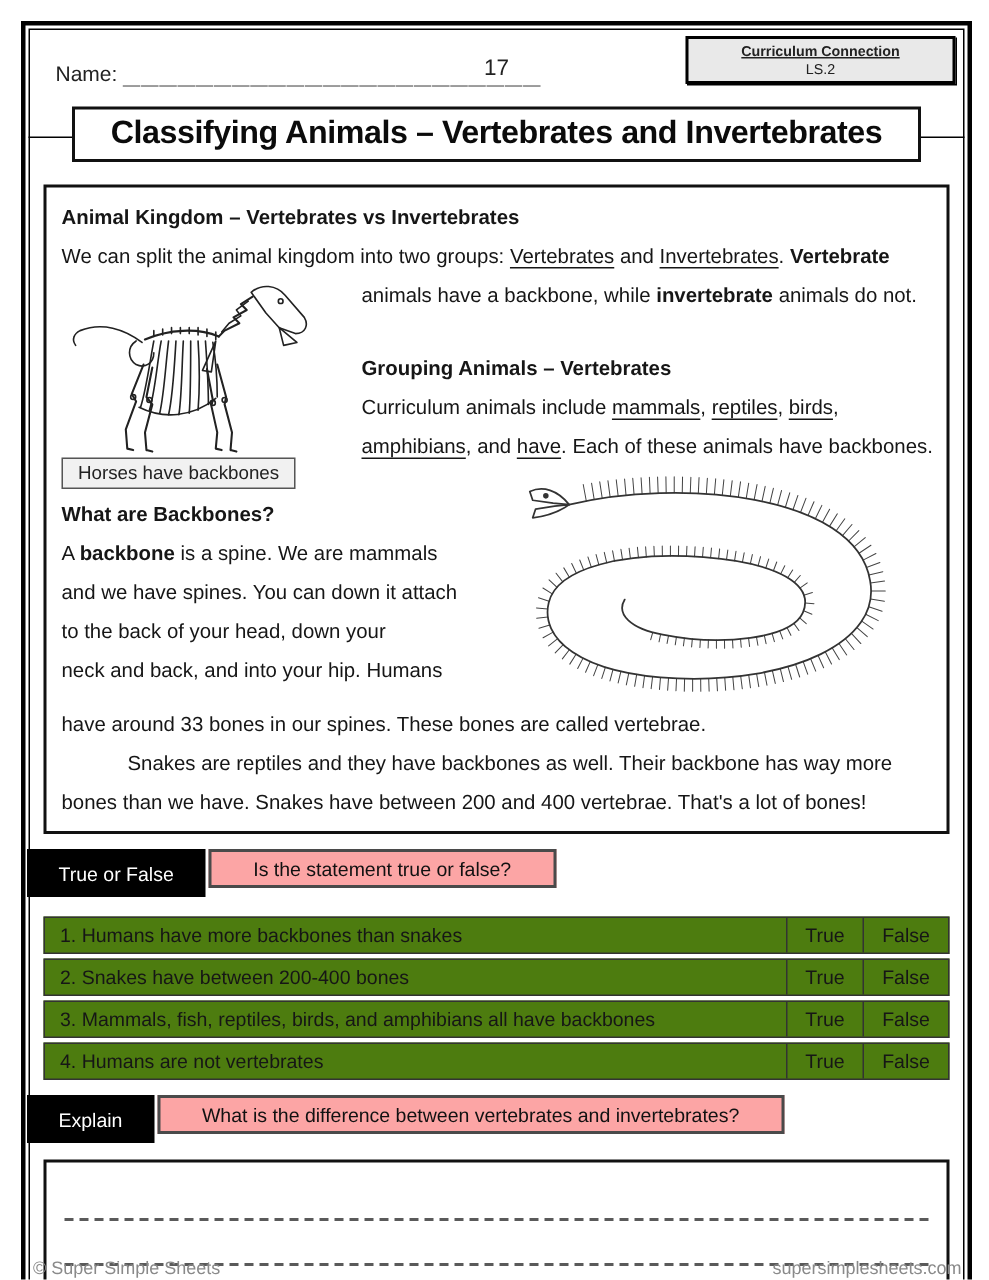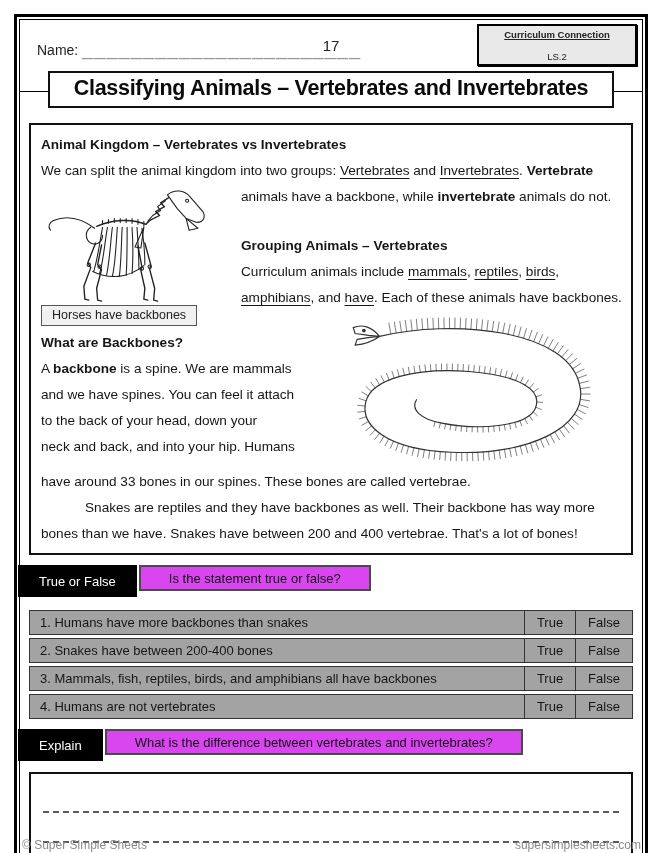--- a/index.html
+++ b/index.html
@@ -5,23 +5,23 @@
   html,body{margin:0;padding:0;background:#fff;}
   body{width:659px;height:853px;font-family:"Liberation Sans",sans-serif;color:#161616;position:relative;}
   .sheet{position:absolute;left:14px;top:14px;width:624px;border:3.5px solid #000;padding:2px;background:#fff;}
   .inner{border:1.5px solid #000;padding:5px 9px 8px;position:relative;min-height:786px;}
 
   
   .header{position:relative;height:40px;}
   .name-row{position:absolute;left:8px;top:12px;font-size:14px;color:#222;}
   .name-line{color:#999;letter-spacing:1px;font-size:20px;margin-left:4px;}
   .page-num{position:absolute;left:50%;top:12px;transform:translateX(-50%);font-size:15px;color:#222;}
-  .curriculum-box{position:absolute;right:-4px;top:-1px;width:140px;border:2px solid #000;background:#e9e9e9;text-align:center;padding:3px 8px 2px;box-shadow:1px 1px 0 #000;}
+  .curriculum-box{position:absolute;right:-4px;top:-1px;width:140px;border:2px solid #000;background:#e9e9e9;text-align:center;padding:3px 18px 2px;box-shadow:1px 1px 0 #000;}
   .curr-title{font-size:9.5px;font-weight:bold;text-decoration:underline;color:#222;}
-  .curr-code{font-size:9.5px;color:#222;margin-top:11px;}
+  .curr-code{font-size:9.5px;color:#222;margin-top:1px;}
 
   
   .title-band{position:relative;margin-top:6px;height:40px;}
   .title-band::before{content:"";position:absolute;left:-10px;right:-10px;top:50%;border-top:1.5px solid #000;}
   .title-box{position:relative;z-index:1;margin:0 auto;width:fit-content;border:2px solid #111;background:#fff;padding:3px 24px 5px;font-size:21.5px;font-weight:bold;letter-spacing:-0.3px;color:#0b0b0b;}
 
   
   .reading-box{border:2px solid #111;margin-top:12px;padding:7px 10px 6px;overflow:hidden;}
   .rl{font-size:13.6px;line-height:26px;white-space:nowrap;}
   .h{font-weight:bold;}
@@ -33,25 +33,25 @@
   figure{margin:0;padding:0;}
   .horse-fig{float:left;width:192px;margin:2px 8px 0 0;}
   .horse-fig svg{display:block;}
   .horse-caption{width:fit-content;border:1.5px solid #555;background:#f1f1f1;padding:2px 10px 3px;font-size:12.5px;color:#222;margin-top:1px;text-align:center;}
   .snake-fig{float:right;width:298px;margin:4px 0 2px 8px;}
   .wb-head{clear:left;padding-top:4px;}
 
   
   .section-bar{display:flex;align-items:stretch;margin:10px 0 0 -11px;}
   .black-tag{background:#000;color:#fff;font-size:13px;display:flex;align-items:center;padding:0 21px;height:32px;}
-  .prompt-box{border:2px solid #4a4a4a;background:#d946ef;font-size:13px;display:flex;align-items:center;padding:0 28px;margin-left:2px;height:22px;color:#111;}
+  .prompt-box{border:2px solid #4a4a4a;background:#fca5a5;font-size:13px;display:flex;align-items:center;padding:0 28px;margin-left:2px;height:22px;color:#111;}
 
   
   .tf-table{margin-top:13px;}
-  .tf-row{display:flex;border:1.5px solid #333;margin-bottom:3px;height:23px;align-items:stretch;background:#a3a3a3;}
+  .tf-row{display:flex;border:1.5px solid #333;margin-bottom:3px;height:23px;align-items:stretch;background:#4d7c0f;}
   .tf-statement{flex:1;display:flex;align-items:center;padding:0 10px;font-size:13px;}
   .tf-opt{width:50px;display:flex;align-items:center;justify-content:center;border-left:1.5px solid #333;font-size:13px;}
   .tf-opt.false{width:56px;}
 
   
   .answer-box{border:2px solid #111;margin-top:11px;padding:9px 12px 7px;}
   .ans-line{height:28px;border-bottom:2px dashed #5a5a5a;}
 
   
   .footer{position:absolute;left:22px;right:18px;top:838px;display:flex;justify-content:space-between;font-size:12px;color:#8a8a8a;}
@@ -287,21 +287,21 @@
           <path id="snakeSpine" d="M56,22 C130,4 252,14 262,74 C270,116 208,144 130,141 C62,138 36,113 42,89 C48,65 94,54 148,58 C200,62 224,77 216,96 C208,114 160,119 120,111 C98,107 88,97 94,87"></path>
 
           <path d="M56,22 C48,12 38,9 29,13 L31,19 L45,21 Z" fill="#fff"></path>
           <path d="M56,22 C49,27 40,30 31,31 L33,25 L46,23 Z" fill="#fff"></path>
           <circle cx="40" cy="16" r="1.3" fill="#333"></circle>
         </svg>
       </figure>
 
       <div class="rl h wb-head">What are Backbones?</div>
       <div class="rl"><span>A </span><span class="b">backbone</span><span> is a spine. We are mammals</span></div>
-      <div class="rl"><span>and we have spines. You can feel it attach</span></div>
+      <div class="rl"><span>and we have spines. You can down it attach</span></div>
       <div class="rl"><span>to the back of your head, down your</span></div>
       <div class="rl"><span>neck and back, and into your hip. Humans</span></div>
       <div class="rl clr"><span>have around 33 bones in our spines. These bones are called vertebrae.</span></div>
       <div class="rl indent"><span>Snakes are reptiles and they have backbones as well. Their backbone has way more</span></div>
       <div class="rl"><span>bones than we have. Snakes have between 200 and 400 vertebrae. That's a lot of bones!</span></div>
     </div>
 
     <div class="section-bar">
       <div class="black-tag">True or False</div>
       <div class="prompt-box">Is the statement true or false?</div>

